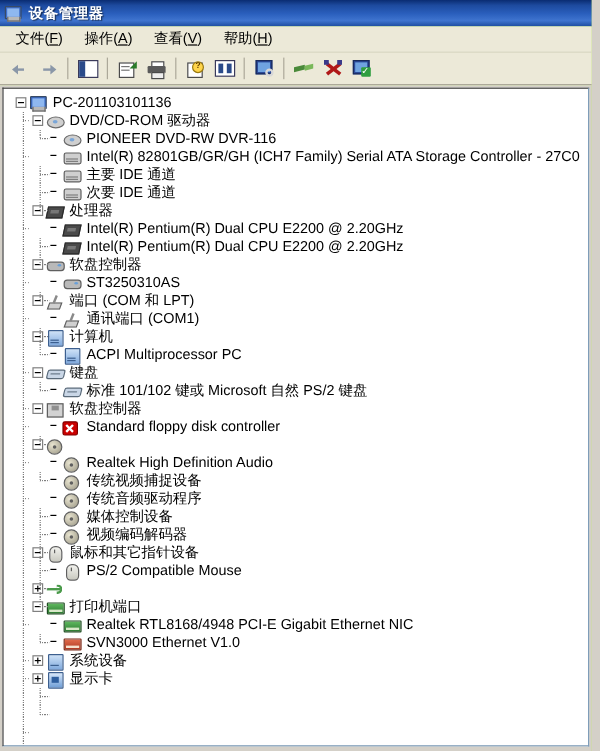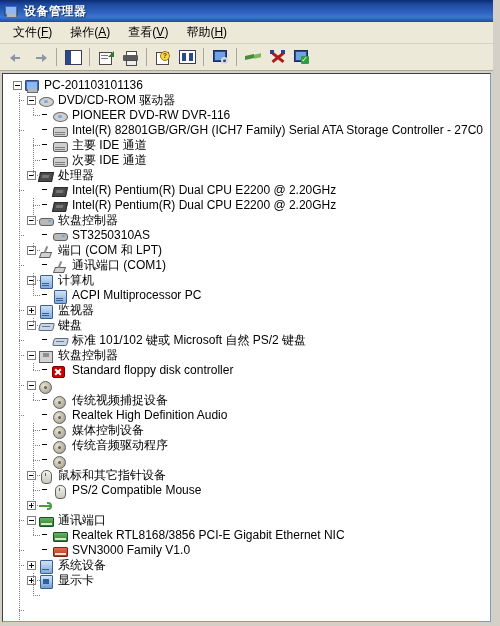--- a/index.html
+++ b/index.html
@@ -391,150 +391,143 @@
           <div class="row">
             <span class="ind" style="width: 38px;"></span>
             <span class="exp none"></span>
             <span class="ico">
               <span class="i-comp"></span>
             </span>
             <span class="label">ACPI Multiprocessor PC</span>
           </div>
           <div class="row">
             <span class="ind" style="width: 24px;"></span>
+            <span class="exp"></span>
+            <span class="ico">
+              <span class="i-kbd"></span>
+            </span>
+            <span class="label">键盘</span>
+          </div>
+          <div class="row">
+            <span class="ind" style="width: 38px;"></span>
+            <span class="exp none"></span>
+            <span class="ico">
+              <span class="i-kbd"></span>
+            </span>
+            <span class="label">标准 101/102 键或 Microsoft 自然 PS/2 键盘</span>
+          </div>
+          <div class="row">
+            <span class="ind" style="width: 24px;"></span>
+            <span class="exp"></span>
+            <span class="ico">
+              <span class="i-floppy"></span>
+            </span>
+            <span class="label">软盘控制器</span>
+          </div>
+          <div class="row">
+            <span class="ind" style="width: 38px;"></span>
+            <span class="exp none"></span>
+            <span class="ico">
+              <span class="err"></span>
+            </span>
+            <span class="label">Standard floppy disk controller</span>
+          </div>
+          <div class="row">
+            <span class="ind" style="width: 24px;"></span>
+            <span class="exp"></span>
+            <span class="ico">
+              <span class="i-sound"></span>
+            </span>
+          </div>
+          <div class="row">
+            <span class="ind" style="width: 38px;"></span>
+            <span class="exp none"></span>
+            <span class="ico">
+              <span class="i-sound"></span>
+            </span>
+            <span class="label">Realtek High Definition Audio</span>
+          </div>
+          <div class="row">
+            <span class="ind" style="width: 38px;"></span>
+            <span class="exp none"></span>
+            <span class="ico">
+              <span class="i-sound"></span>
+            </span>
+            <span class="label">传统视频捕捉设备</span>
+          </div>
+          <div class="row">
+            <span class="ind" style="width: 38px;"></span>
+            <span class="exp none"></span>
+            <span class="ico">
+              <span class="i-sound"></span>
+            </span>
+            <span class="label">传统音频驱动程序</span>
+          </div>
+          <div class="row">
+            <span class="ind" style="width: 38px;"></span>
+            <span class="exp none"></span>
+            <span class="ico">
+              <span class="i-sound"></span>
+            </span>
+            <span class="label">媒体控制设备</span>
+          </div>
+          <div class="row">
+            <span class="ind" style="width: 38px;"></span>
+            <span class="exp none"></span>
+            <span class="ico">
+              <span class="i-sound"></span>
+            </span>
+            <span class="label">视频编码解码器</span>
+          </div>
+          <div class="row">
+            <span class="ind" style="width: 24px;"></span>
+            <span class="exp"></span>
+            <span class="ico">
+              <span class="i-mouse"></span>
+            </span>
+            <span class="label">鼠标和其它指针设备</span>
+          </div>
+          <div class="row">
+            <span class="ind" style="width: 38px;"></span>
+            <span class="exp none"></span>
+            <span class="ico">
+              <span class="i-mouse"></span>
+            </span>
+            <span class="label">PS/2 Compatible Mouse</span>
+          </div>
+          <div class="row">
+            <span class="ind" style="width: 24px;"></span>
             <span class="exp plus"></span>
             <span class="ico">
-              <span class="i-comp"></span>
-            </span>
-            <span class="label">监视器</span>
-          </div>
-          <div class="row">
-            <span class="ind" style="width: 24px;"></span>
-            <span class="exp"></span>
-            <span class="ico">
-              <span class="i-kbd"></span>
-            </span>
-            <span class="label">键盘</span>
-          </div>
-          <div class="row">
-            <span class="ind" style="width: 38px;"></span>
-            <span class="exp none"></span>
-            <span class="ico">
-              <span class="i-kbd"></span>
-            </span>
-            <span class="label">标准 101/102 键或 Microsoft 自然 PS/2 键盘</span>
-          </div>
-          <div class="row">
-            <span class="ind" style="width: 24px;"></span>
-            <span class="exp"></span>
-            <span class="ico">
-              <span class="i-floppy"></span>
-            </span>
-            <span class="label">软盘控制器</span>
-          </div>
-          <div class="row">
-            <span class="ind" style="width: 38px;"></span>
-            <span class="exp none"></span>
-            <span class="ico">
-              <span class="err"></span>
-            </span>
-            <span class="label">Standard floppy disk controller</span>
-          </div>
-          <div class="row">
-            <span class="ind" style="width: 24px;"></span>
-            <span class="exp"></span>
-            <span class="ico">
-              <span class="i-sound"></span>
-            </span>
-          </div>
-          <div class="row">
-            <span class="ind" style="width: 38px;"></span>
-            <span class="exp none"></span>
-            <span class="ico">
-              <span class="i-sound"></span>
-            </span>
-            <span class="label">传统视频捕捉设备</span>
-          </div>
-          <div class="row">
-            <span class="ind" style="width: 38px;"></span>
-            <span class="exp none"></span>
-            <span class="ico">
-              <span class="i-sound"></span>
-            </span>
-            <span class="label">Realtek High Definition Audio</span>
-          </div>
-          <div class="row">
-            <span class="ind" style="width: 38px;"></span>
-            <span class="exp none"></span>
-            <span class="ico">
-              <span class="i-sound"></span>
-            </span>
-            <span class="label">媒体控制设备</span>
-          </div>
-          <div class="row">
-            <span class="ind" style="width: 38px;"></span>
-            <span class="exp none"></span>
-            <span class="ico">
-              <span class="i-sound"></span>
-            </span>
-            <span class="label">传统音频驱动程序</span>
-          </div>
-          <div class="row">
-            <span class="ind" style="width: 38px;"></span>
-            <span class="exp none"></span>
-            <span class="ico">
-              <span class="i-sound"></span>
-            </span>
-          </div>
-          <div class="row">
-            <span class="ind" style="width: 24px;"></span>
-            <span class="exp"></span>
-            <span class="ico">
-              <span class="i-mouse"></span>
-            </span>
-            <span class="label">鼠标和其它指针设备</span>
-          </div>
-          <div class="row">
-            <span class="ind" style="width: 38px;"></span>
-            <span class="exp none"></span>
-            <span class="ico">
-              <span class="i-mouse"></span>
-            </span>
-            <span class="label">PS/2 Compatible Mouse</span>
-          </div>
-          <div class="row">
-            <span class="ind" style="width: 24px;"></span>
-            <span class="exp plus"></span>
-            <span class="ico">
               <span class="i-usb"></span>
             </span>
           </div>
           <div class="row">
             <span class="ind" style="width: 24px;"></span>
             <span class="exp"></span>
             <span class="ico">
               <span class="i-net"></span>
             </span>
-            <span class="label">通讯端口</span>
+            <span class="label">打印机端口</span>
           </div>
           <div class="row">
             <span class="ind" style="width: 38px;"></span>
             <span class="exp none"></span>
             <span class="ico">
               <span class="i-net"></span>
             </span>
-            <span class="label">Realtek RTL8168/3856 PCI-E Gigabit Ethernet NIC</span>
+            <span class="label">Realtek RTL8168/4948 PCI-E Gigabit Ethernet NIC</span>
           </div>
           <div class="row">
             <span class="ind" style="width: 38px;"></span>
             <span class="exp none"></span>
             <span class="ico">
               <span class="i-net red"></span>
             </span>
-            <span class="label">SVN3000 Family V1.0</span>
+            <span class="label">SVN3000 Ethernet V1.0</span>
           </div>
           <div class="row">
             <span class="ind" style="width: 24px;"></span>
             <span class="exp plus"></span>
             <span class="ico">
               <span class="i-sysdev"></span>
             </span>
             <span class="label">系统设备</span>
           </div>
           <div class="row">

